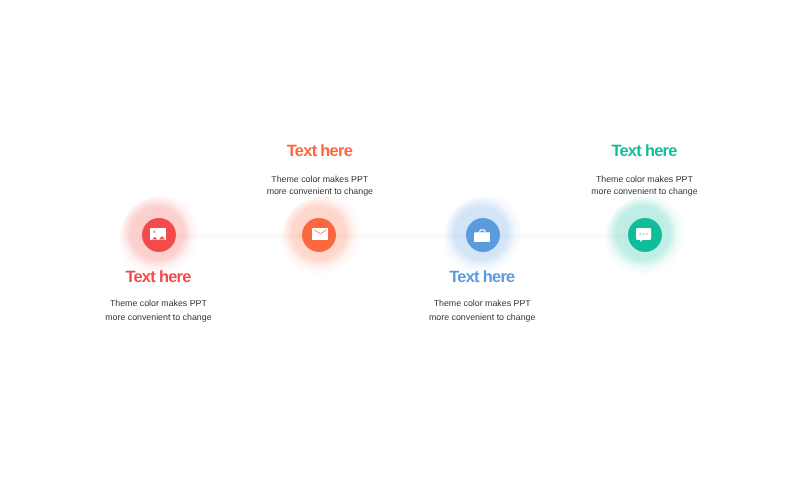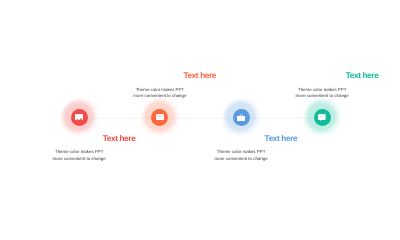--- a/index.html
+++ b/index.html
@@ -59,21 +59,20 @@
     position: absolute;
     width: 200px;
     left: -100px;
     text-align: center;
     font-size: 8.2px;
     font-weight: bold;
     line-height: 8.2px;
     letter-spacing: -0.35px;
     text-indent: -0.35px;
     white-space: nowrap;
-    margin-left: 40px;
   }
   .body {
     position: absolute;
     width: 200px;
     left: -100px;
     text-align: center;
     font-size: 4.42px;
     line-height: 6.3px;
     color: #333333;
     white-space: nowrap;

